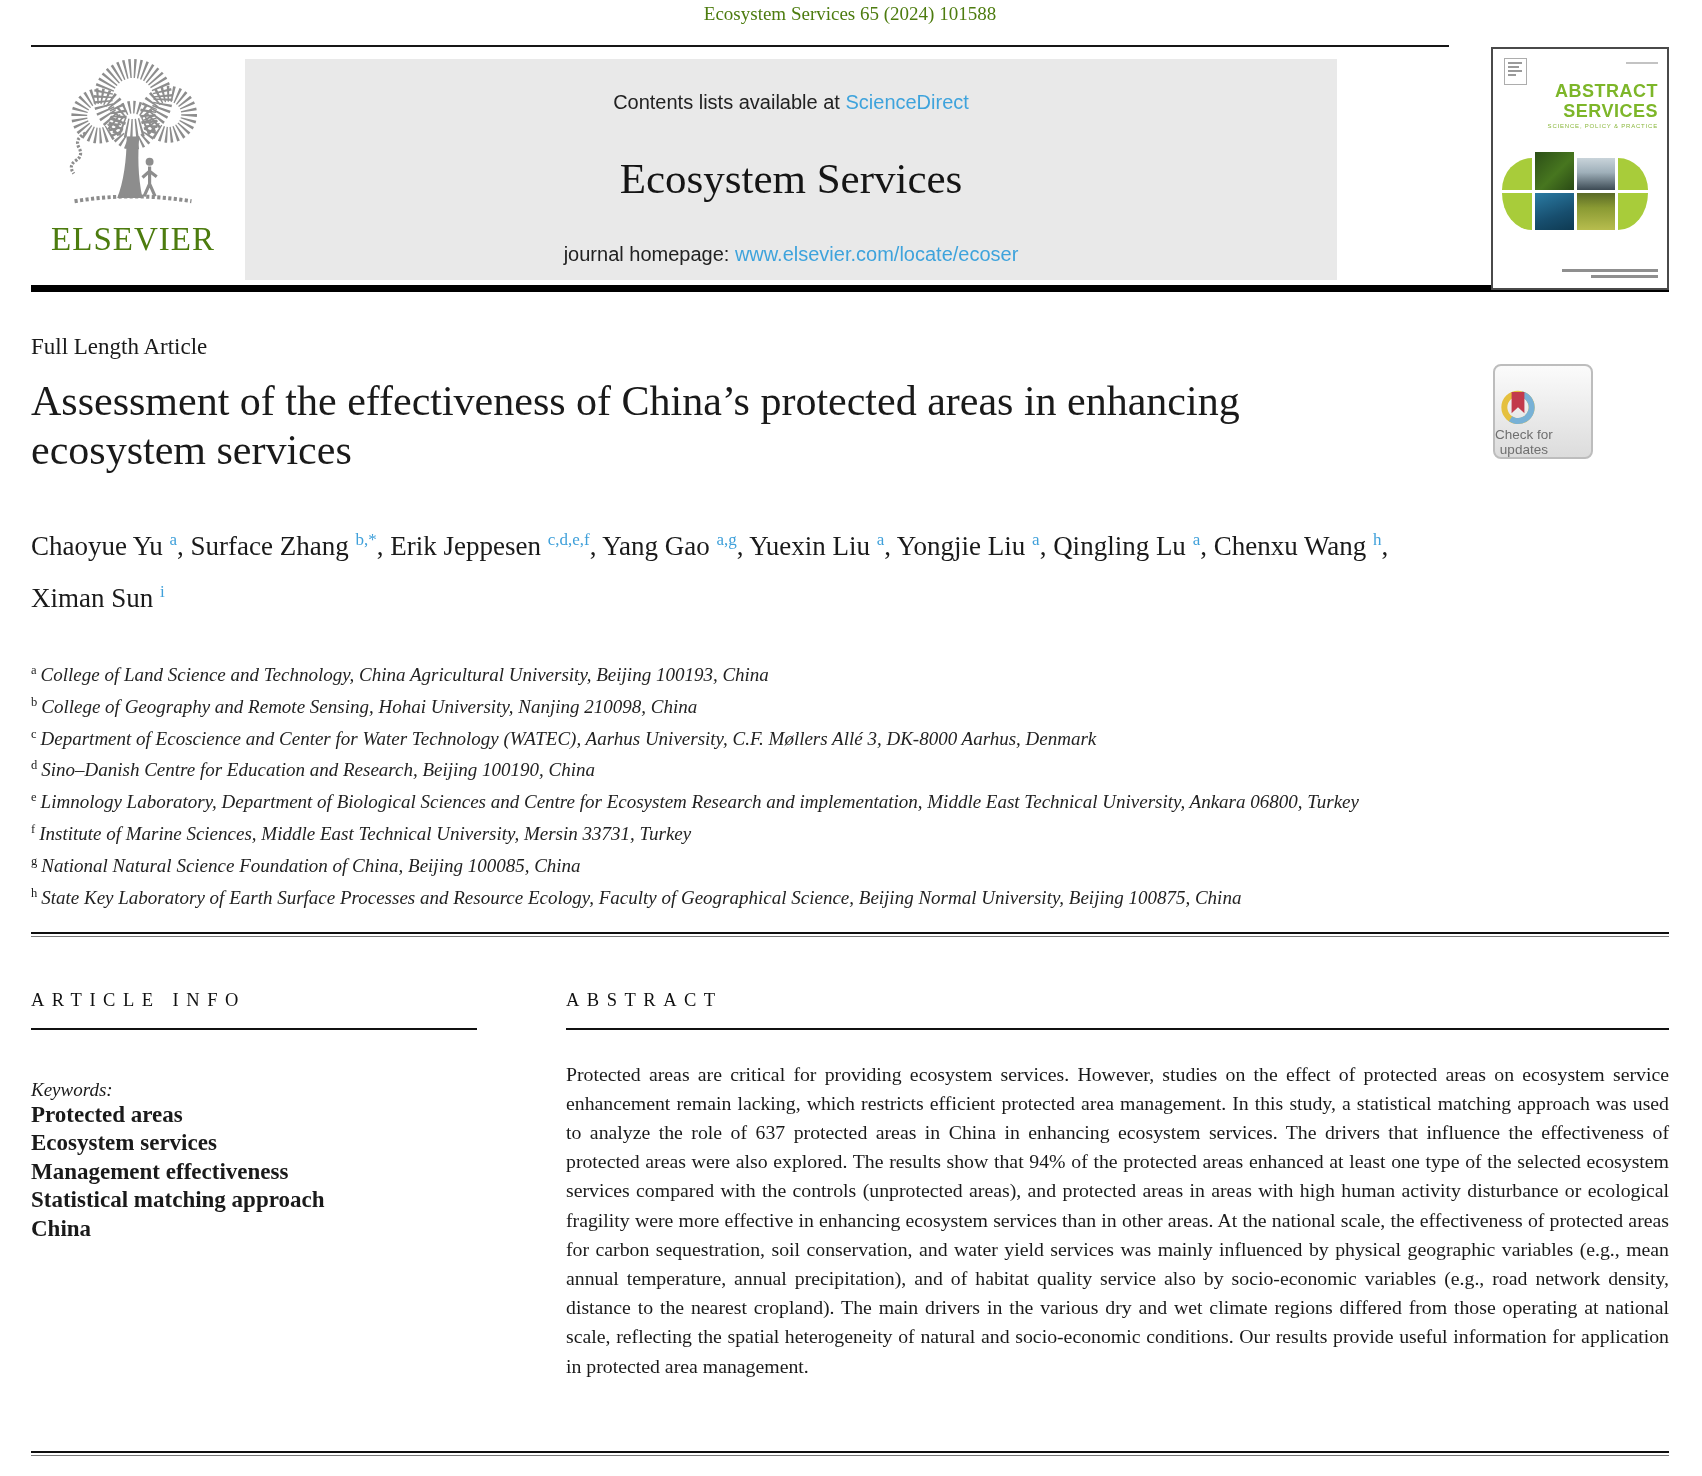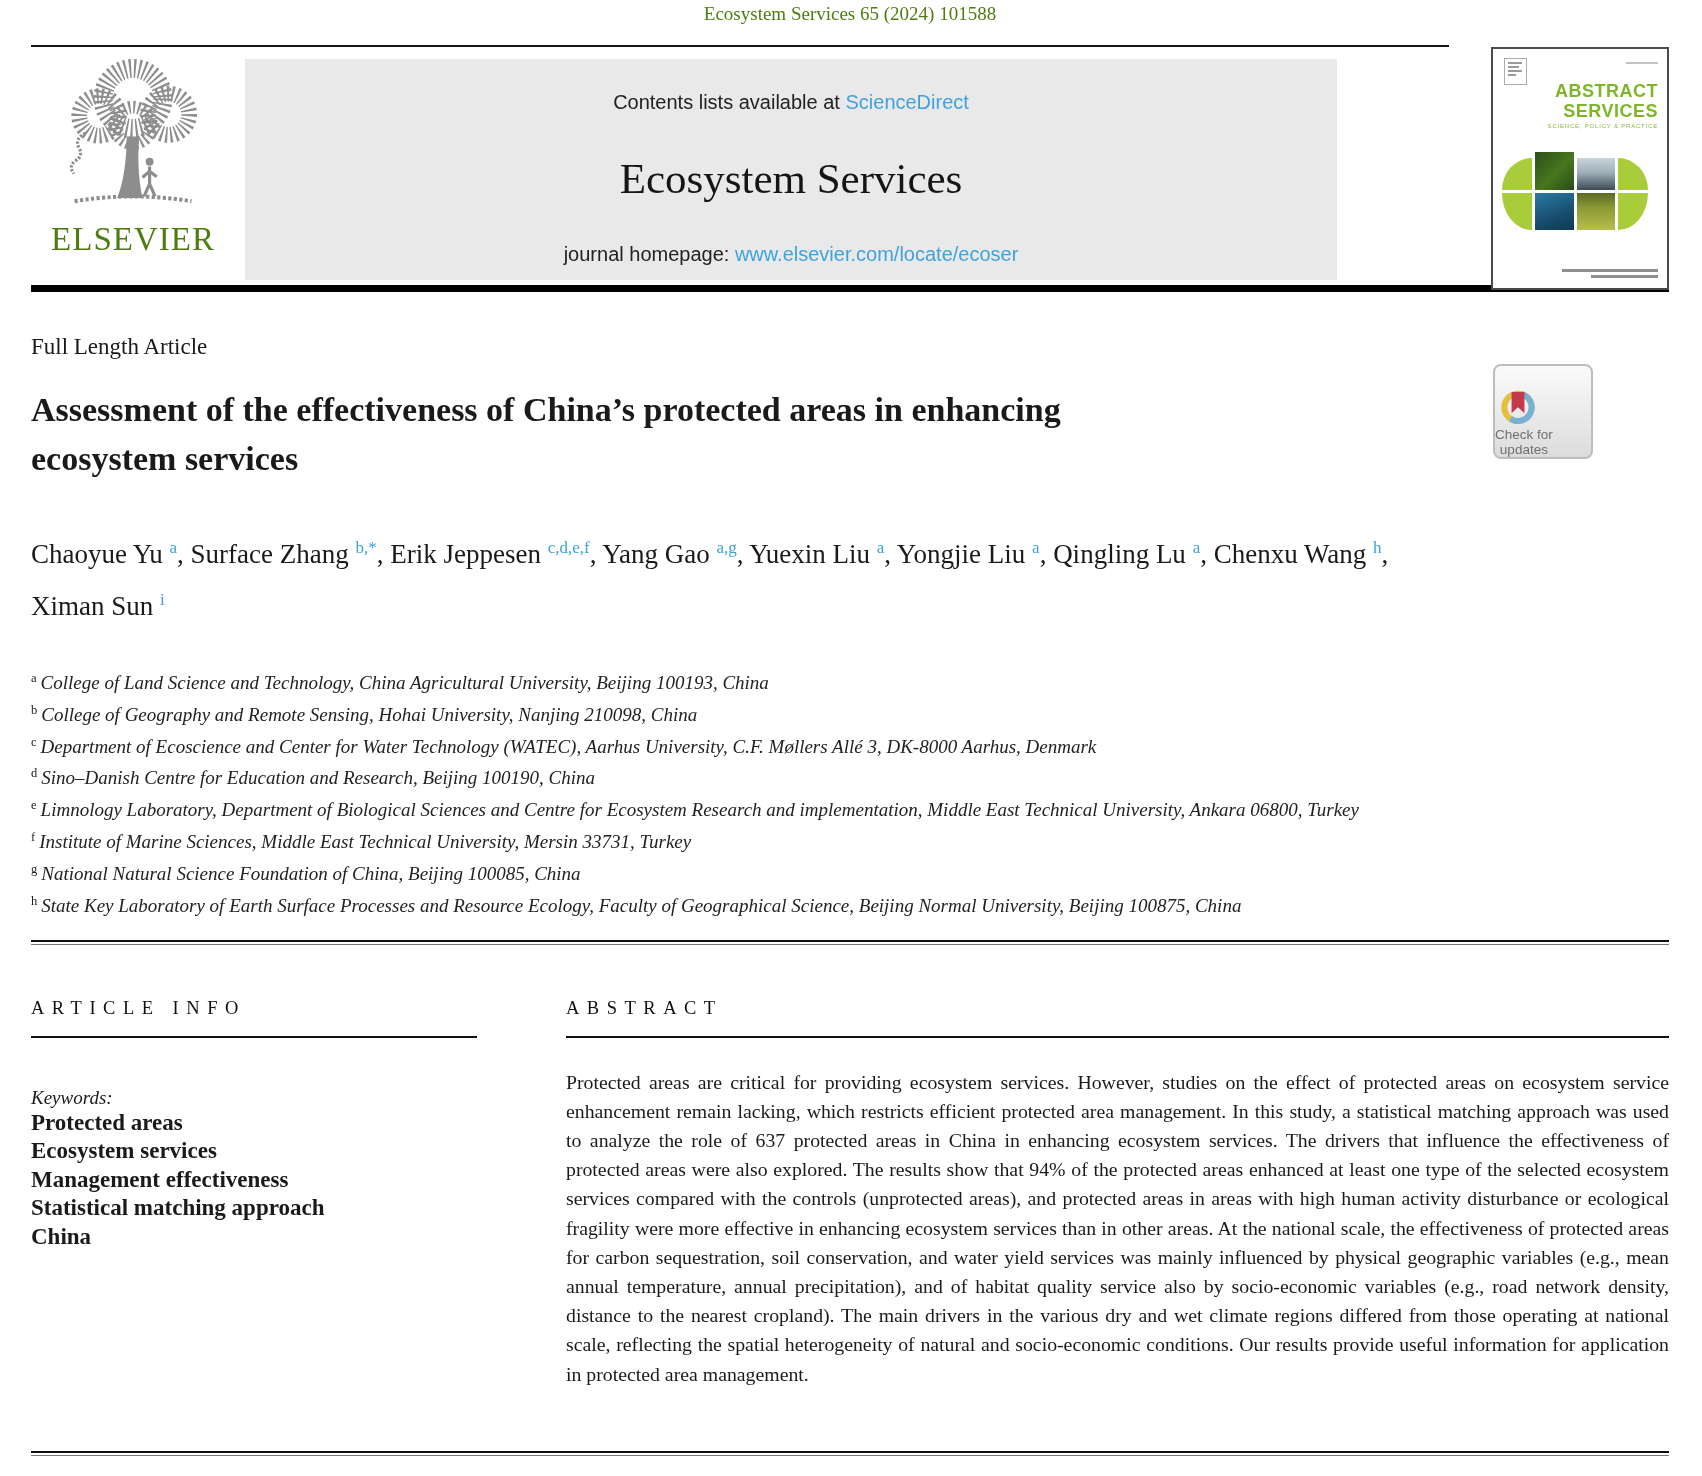--- a/index.html
+++ b/index.html
@@ -61,21 +61,21 @@
     background:linear-gradient(#5a6a26 0%,#8a9a33 40%,#b7bd4e 100%); }
   .cover-fineprint { position:absolute; right:9px; bottom:10px; width:96px; }
   .cover-fineprint i { display:block; height:3px; background:#8f8f8f; margin-top:3px; margin-left:auto; }
   .cover-fineprint i:nth-child(1){ width:100%; } .cover-fineprint i:nth-child(2){ width:70%; }
 
   .thick-rule { height:7px; background:#000; }
 
   
   .article-head { position:relative; padding-top:42px; }
   .type-label { font-size:23px; }
-  .title { font-size:34px; line-height:49px; font-weight:bold; margin-top:25px; }
+  .title { font-size:42px; line-height:49px; font-weight:normal; margin-top:17px; }
   .authors { margin-top:42px; width:1380px; font-size:27px; line-height:46px; }
   .author { white-space:nowrap; }
   .author sup { color:#3fa0da; font-size:17px; }
   .affiliations { margin-top:36px; width:1480px; font-size:19px; font-style:italic;
     line-height:27.5px; color:#222; }
   .affil sup { font-style:normal; font-size:12.5px; margin-right:4px; color:#1a1a1a; }
 
   
   .badge { position:absolute; top:72px; right:76px; width:100px; height:95px;
     border:2px solid #bdbdbd; border-radius:8px;

